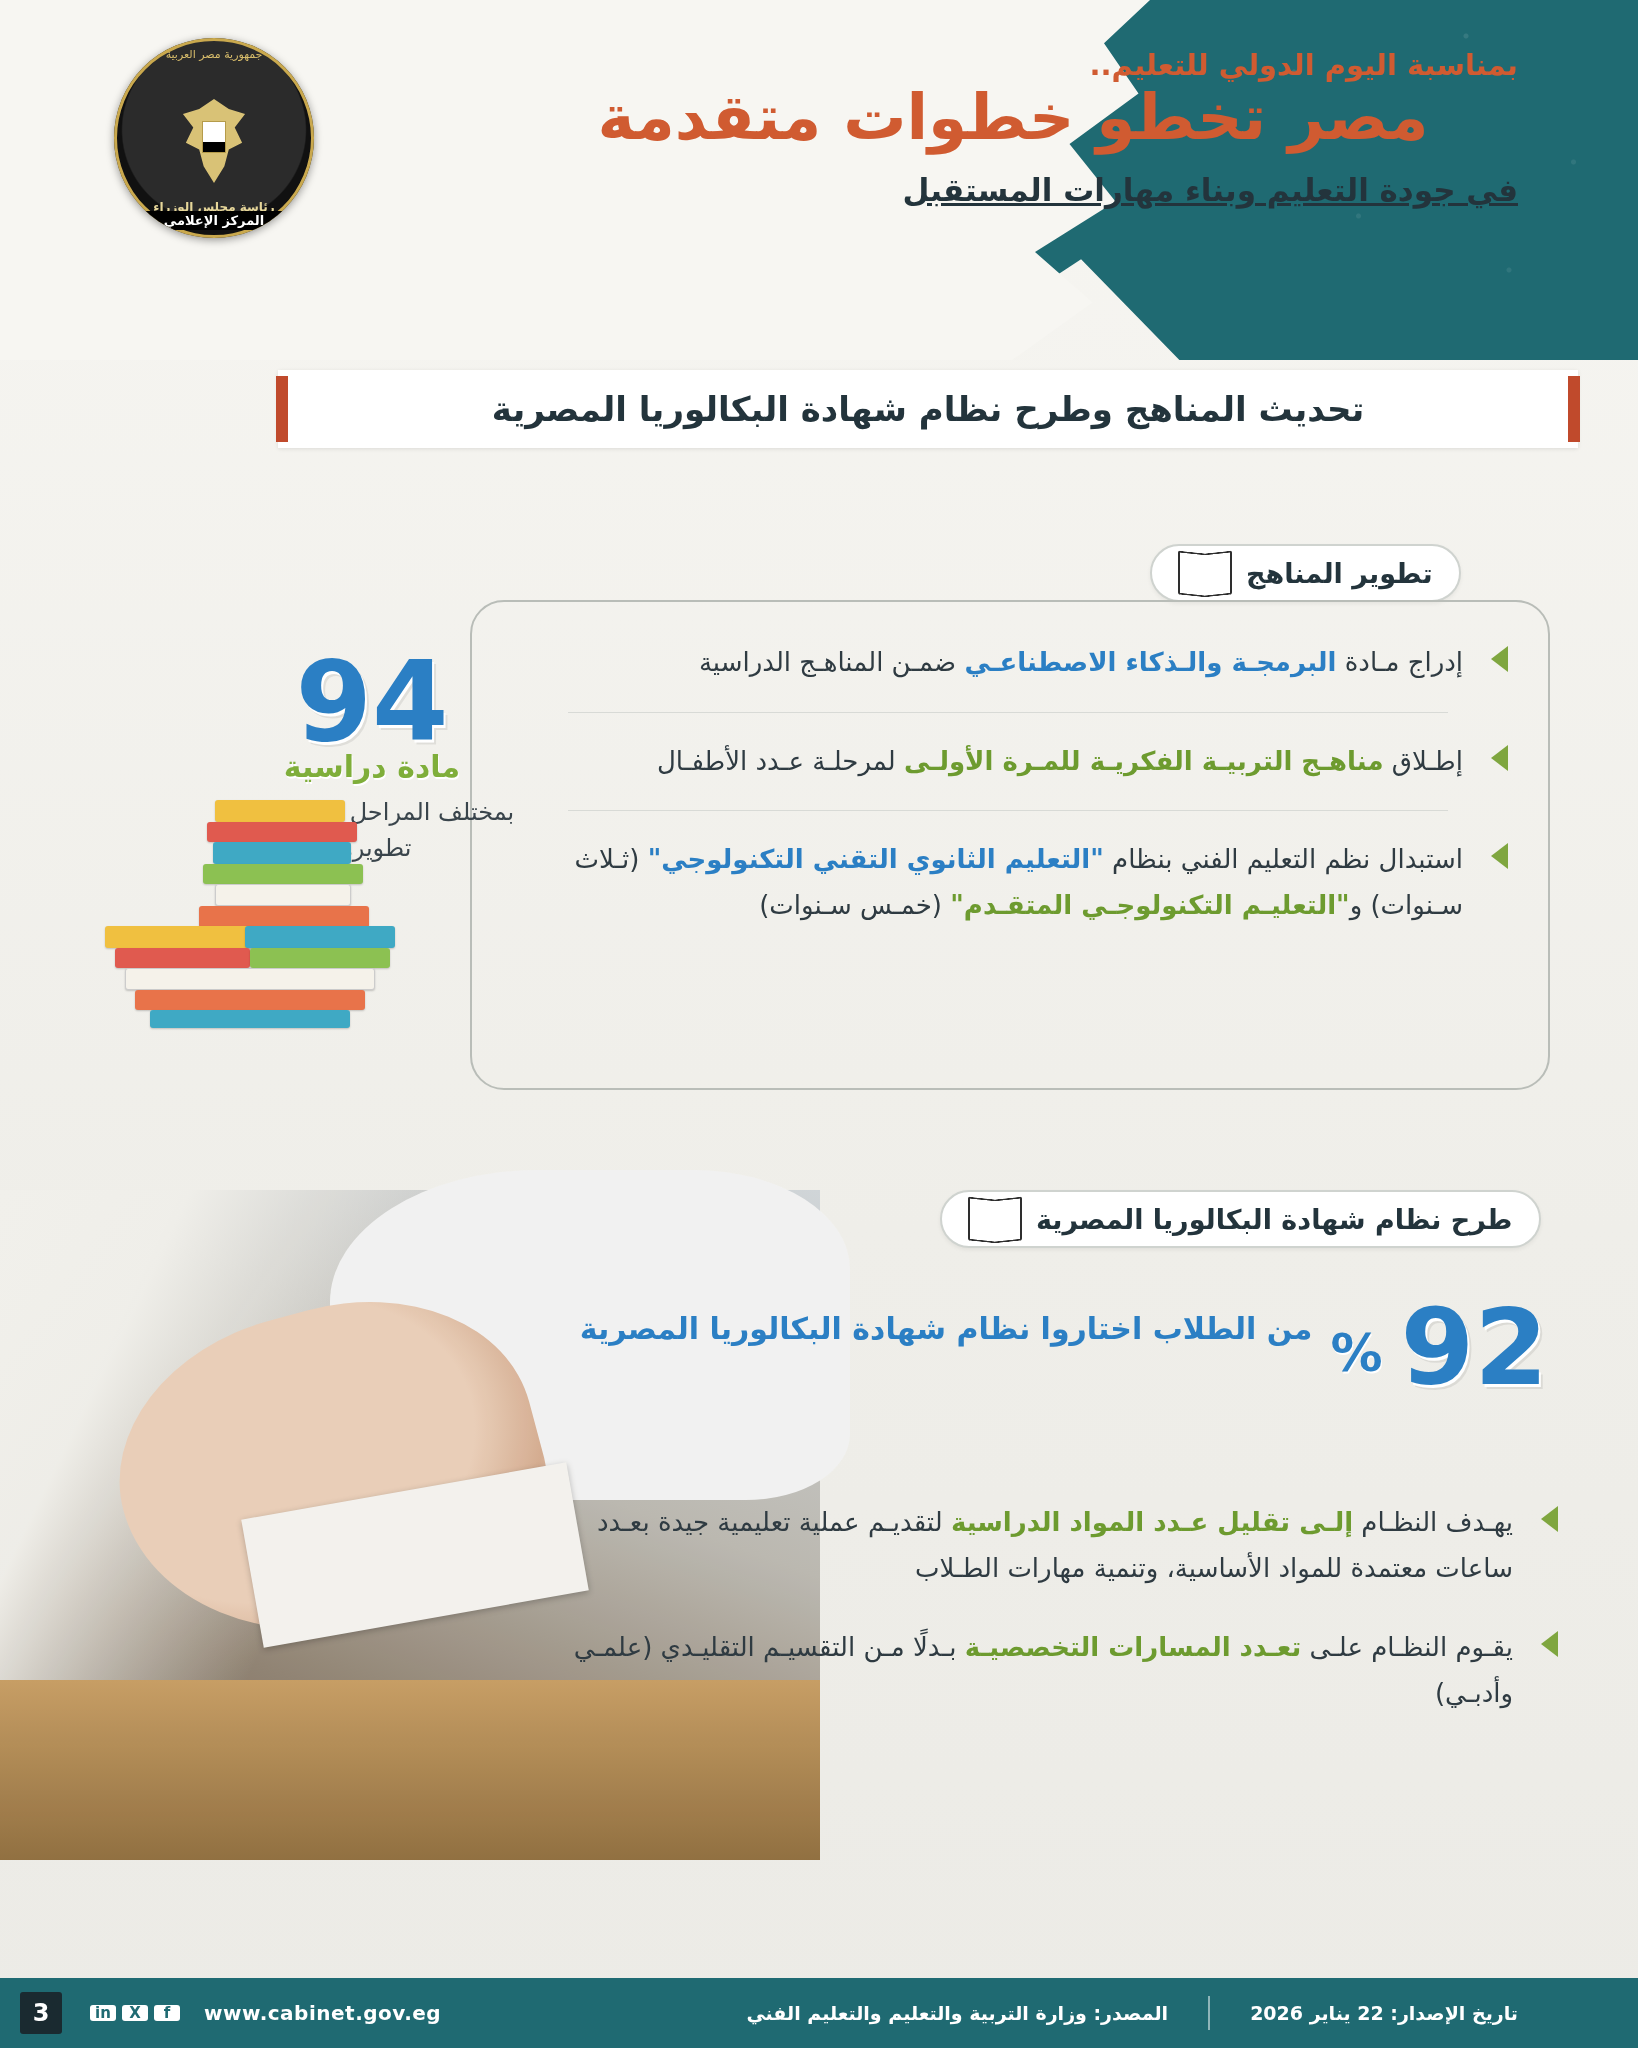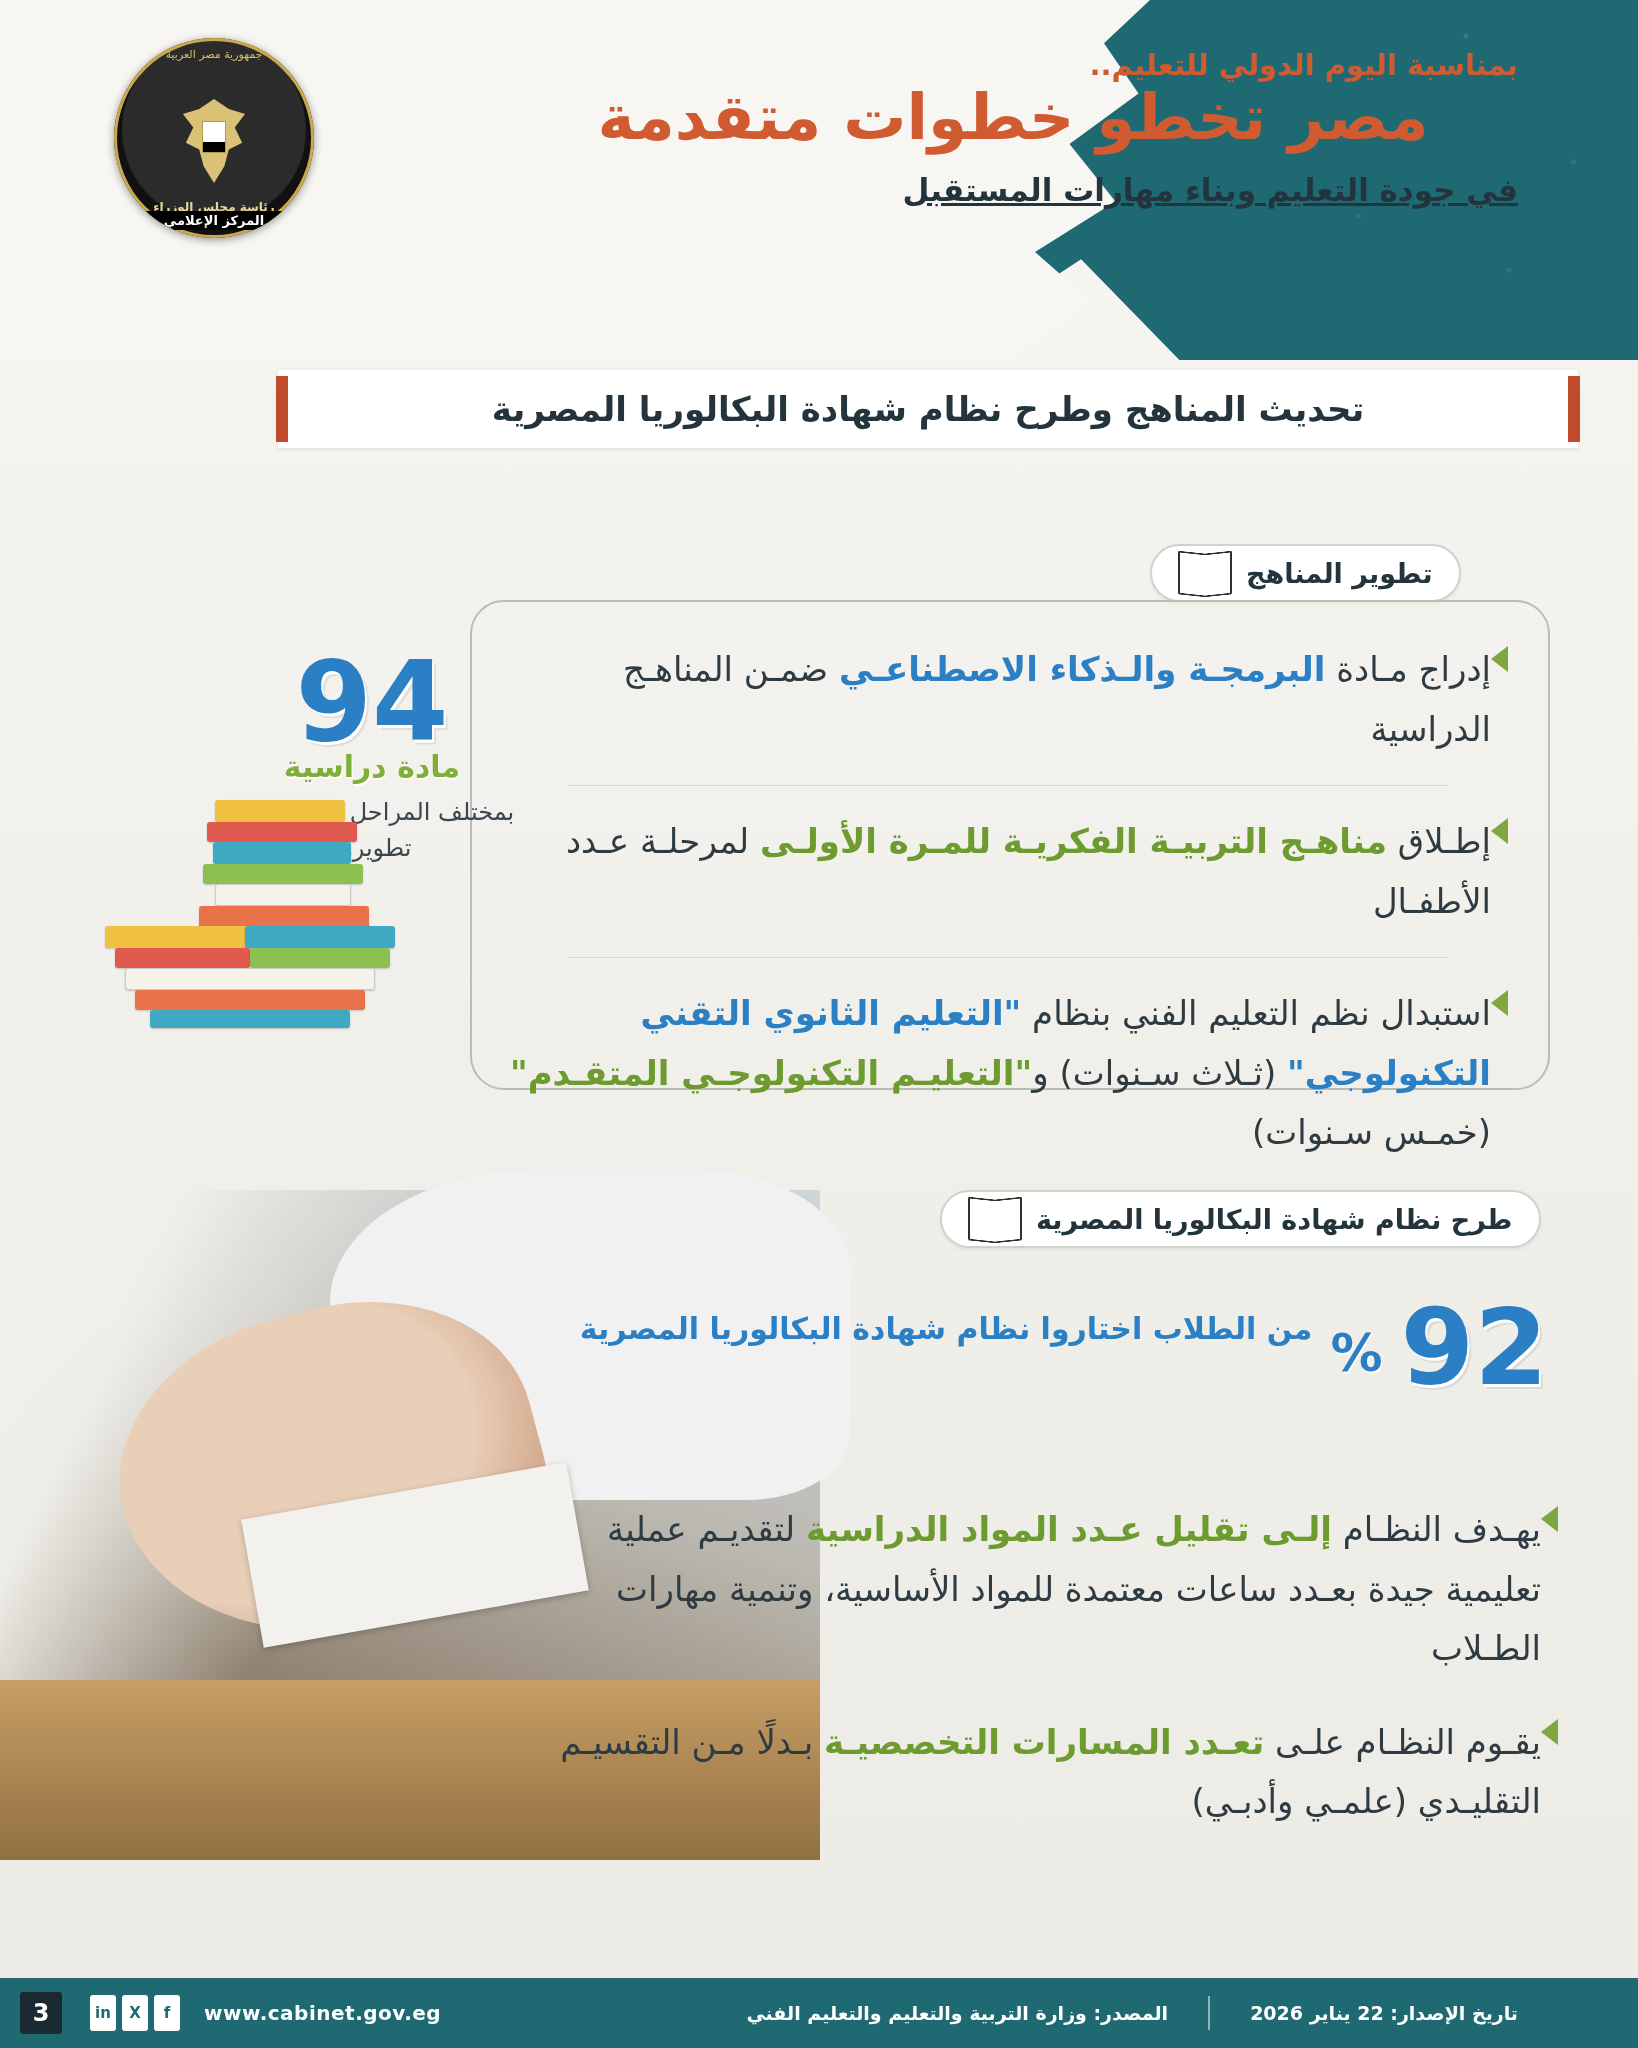--- a/index.html
+++ b/index.html
@@ -118,22 +118,22 @@
   .book::before{ left:0; border-right:none; transform:skewY(6deg);}
   .book::after{ right:0; border-left:none; transform:skewY(-6deg);}
 
   
   .box1 {
     position:absolute; top:600px; right:88px; width:1080px; height:490px;
     border:2px solid #b9bdb8; border-radius:34px; background:transparent;
   }
 
   .item {
-    display:flex; align-items:flex-start; gap:0; direction:rtl;
-    font-size:34px; color:#2f3b42; line-height:1.75;
+    display:flex; align-items:flex-start; gap:28px; direction:rtl;
+    font-size:26px; color:#2f3b42; line-height:1.75;
   }
   .arrow {
     flex:0 0 auto; margin-top:6px;
     width:0;height:0;
     border-top:13px solid transparent; border-bottom:13px solid transparent;
     border-right:17px solid #7fa63f;
   }
   .g { color:#6d9b2f; font-weight:bold; }
   .b { color:#2b7fc4; font-weight:bold; }
   .divider{ height:1px; background:#d8dad6; margin:26px 60px 26px 60px;}
@@ -216,21 +216,21 @@
   .footer .pagebox{
     position:absolute; left:20px; bottom:14px; width:42px;height:42px;
     background:#1a2a30; color:#fff; display:flex;align-items:center;justify-content:center;
     font-size:24px; font-weight:bold; border-radius:3px;
   }
   .footer .srcblock{ display:flex; align-items:center; gap:40px; font-size:19px; font-weight:bold;}
   .footer .sep{ width:2px;height:34px;background:rgba(255,255,255,.5); }
   .footer .site{ font-size:20px; font-weight:bold; letter-spacing:.5px;}
   .social{ display:flex; gap:6px; margin-right:14px;}
   .social i{
-    width:26px;height:36px;background:#fff;color:#1f6a72;border-radius:3px;
+    width:26px;height:16px;background:#fff;color:#1f6a72;border-radius:3px;
     display:flex;align-items:center;justify-content:center;font-style:normal;
     font-size:15px; font-weight:bold;
   }
   .footer-left{ display:flex; align-items:center; gap:10px; margin-left:60px;}
   .footer-right{ display:flex; align-items:center; gap:30px; margin-right:90px;}
 </style>
 </head>
 <body>
 
 <div class="page">

